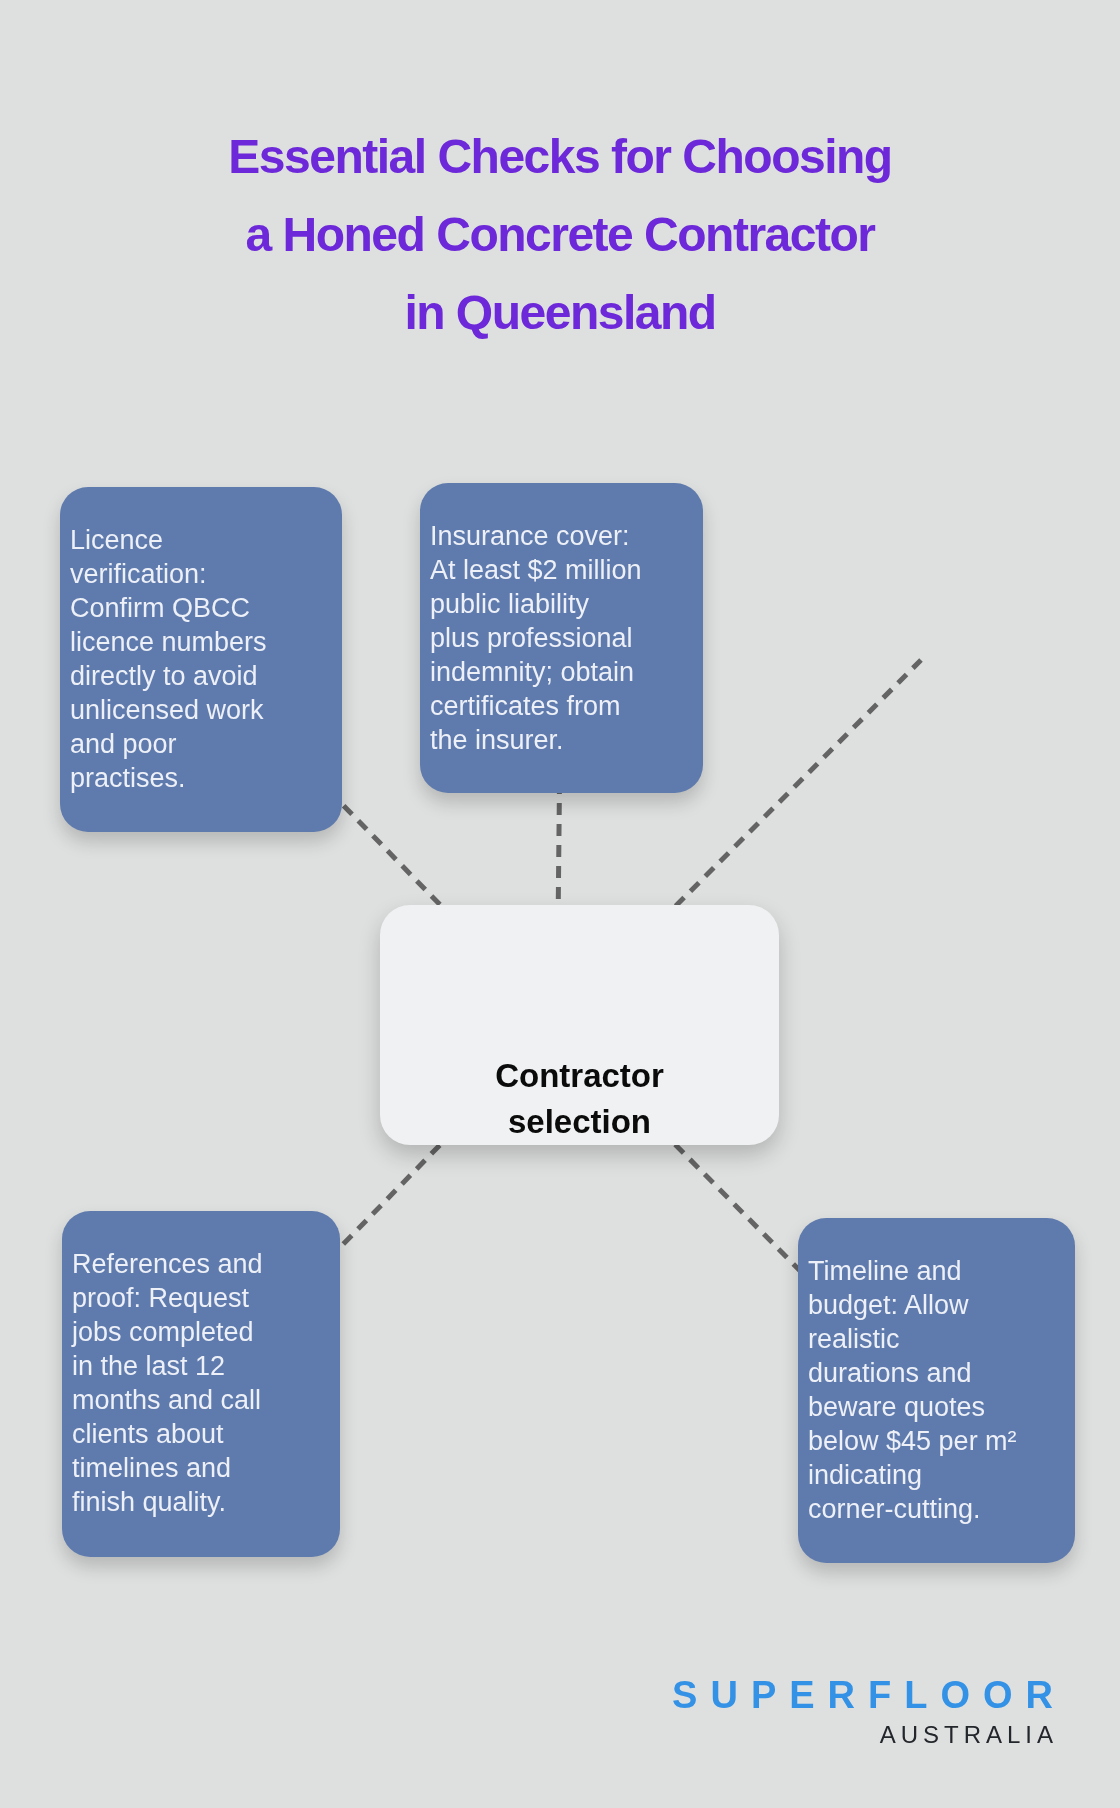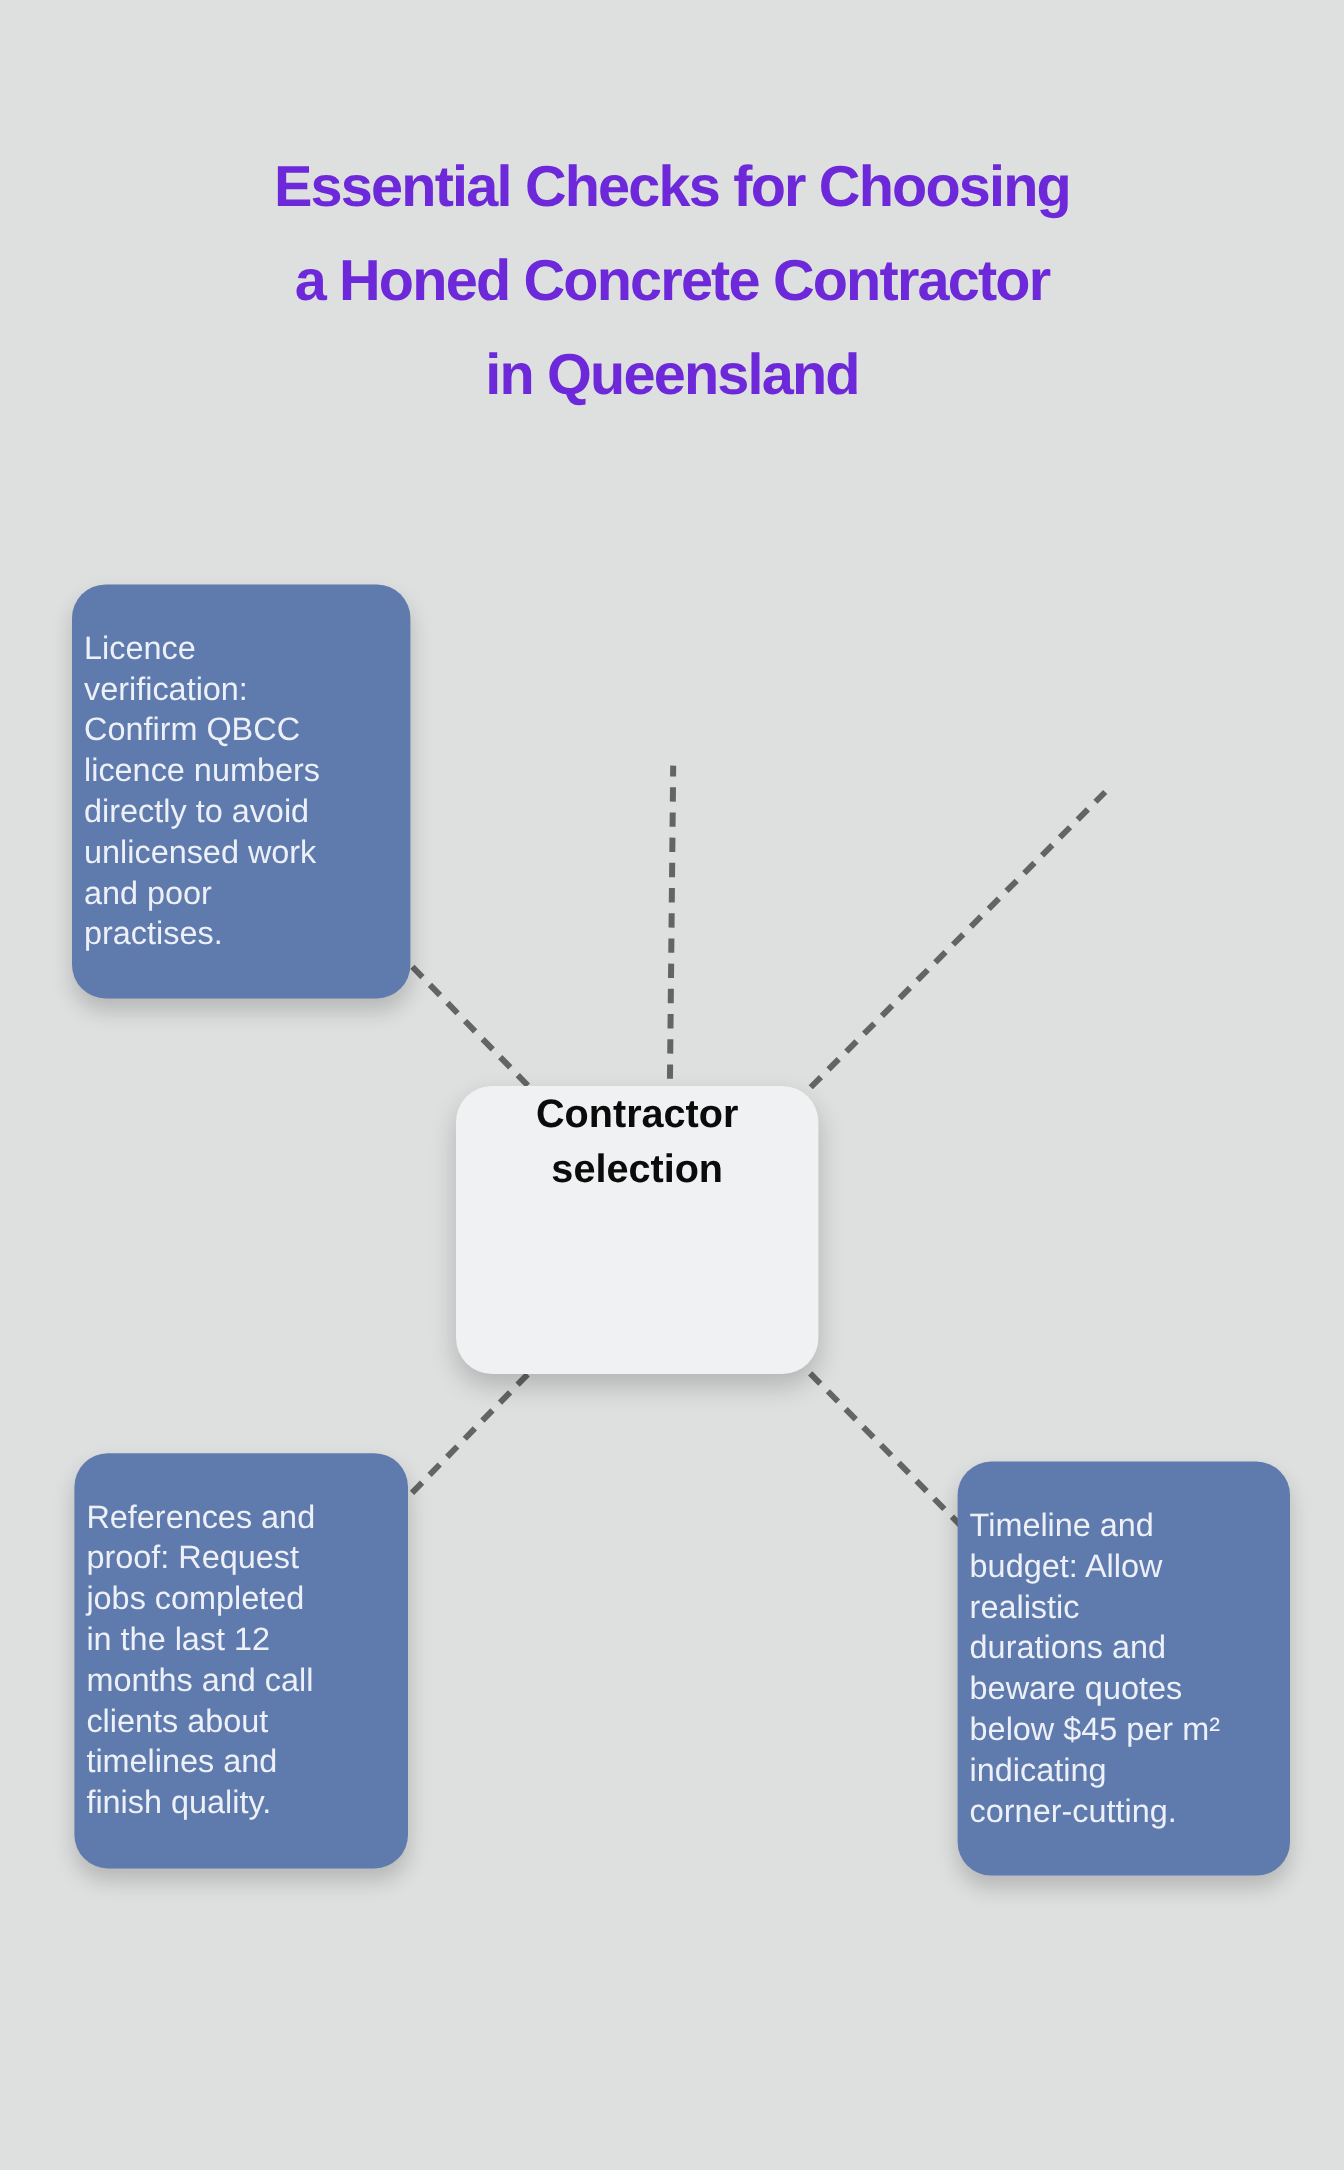--- a/index.html
+++ b/index.html
@@ -46,26 +46,26 @@
   .check-text { white-space: pre-line; display: block; }
   .pos-tl { left: 60px;  top: 487px;  width: 282px; height: 345px; }
   .pos-tc { left: 420px; top: 483px;  width: 283px; height: 310px; }
   .pos-tr { left: 780px; top: 488px;  width: 282px; height: 345px; }
   .pos-bl { left: 62px;  top: 1211px; width: 278px; height: 346px; }
   .pos-br { left: 798px; top: 1218px; width: 277px; height: 345px; }
   .center-node {
     position: absolute;
     z-index: 2;
     left: 380px; top: 905px;
-    width: 302px; height: 240px;
+    width: 399px; height: 240px;
     background: #eff1f2;
     border-radius: 30px;
     box-shadow: 0 10px 22px rgba(0,0,0,0.20);
     display: flex;
-    align-items: flex-start;
+    align-items: flex-end;
     justify-content: center;
   }
   .center-label {
     font-size: 33px;
     line-height: 46px;
     font-weight: 700;
     color: #0b0b0b;
     text-align: center;
     white-space: pre-line;
   }
@@ -115,20 +115,29 @@
     <span class="check-text">Licence
 verification:
 Confirm QBCC
 licence numbers
 directly to avoid
 unlicensed work
 and poor
 practises.</span>
   </div>
 
+  <div class="check-box pos-tc">
+    <span class="check-text">Insurance cover:
+At least $2 million
+public liability
+plus professional
+indemnity; obtain
+certificates from
+the insurer.</span>
+  </div>
 
 
   <div class="check-box pos-bl">
     <span class="check-text">References and
 proof: Request
 jobs completed
 in the last 12
 months and call
 clients about
 timelines and
@@ -144,14 +153,18 @@
 below $45 per m²
 indicating
 corner-cutting.</span>
   </div>
 
   <div class="center-node">
     <span class="center-label">Contractor
 selection</span>
   </div>
 
+  <div class="logo">
+    <div class="logo-brand">SUPERFLOOR</div>
+    <div class="logo-region">AUSTRALIA</div>
+  </div>
 
 </div>
 
 </body></html>

